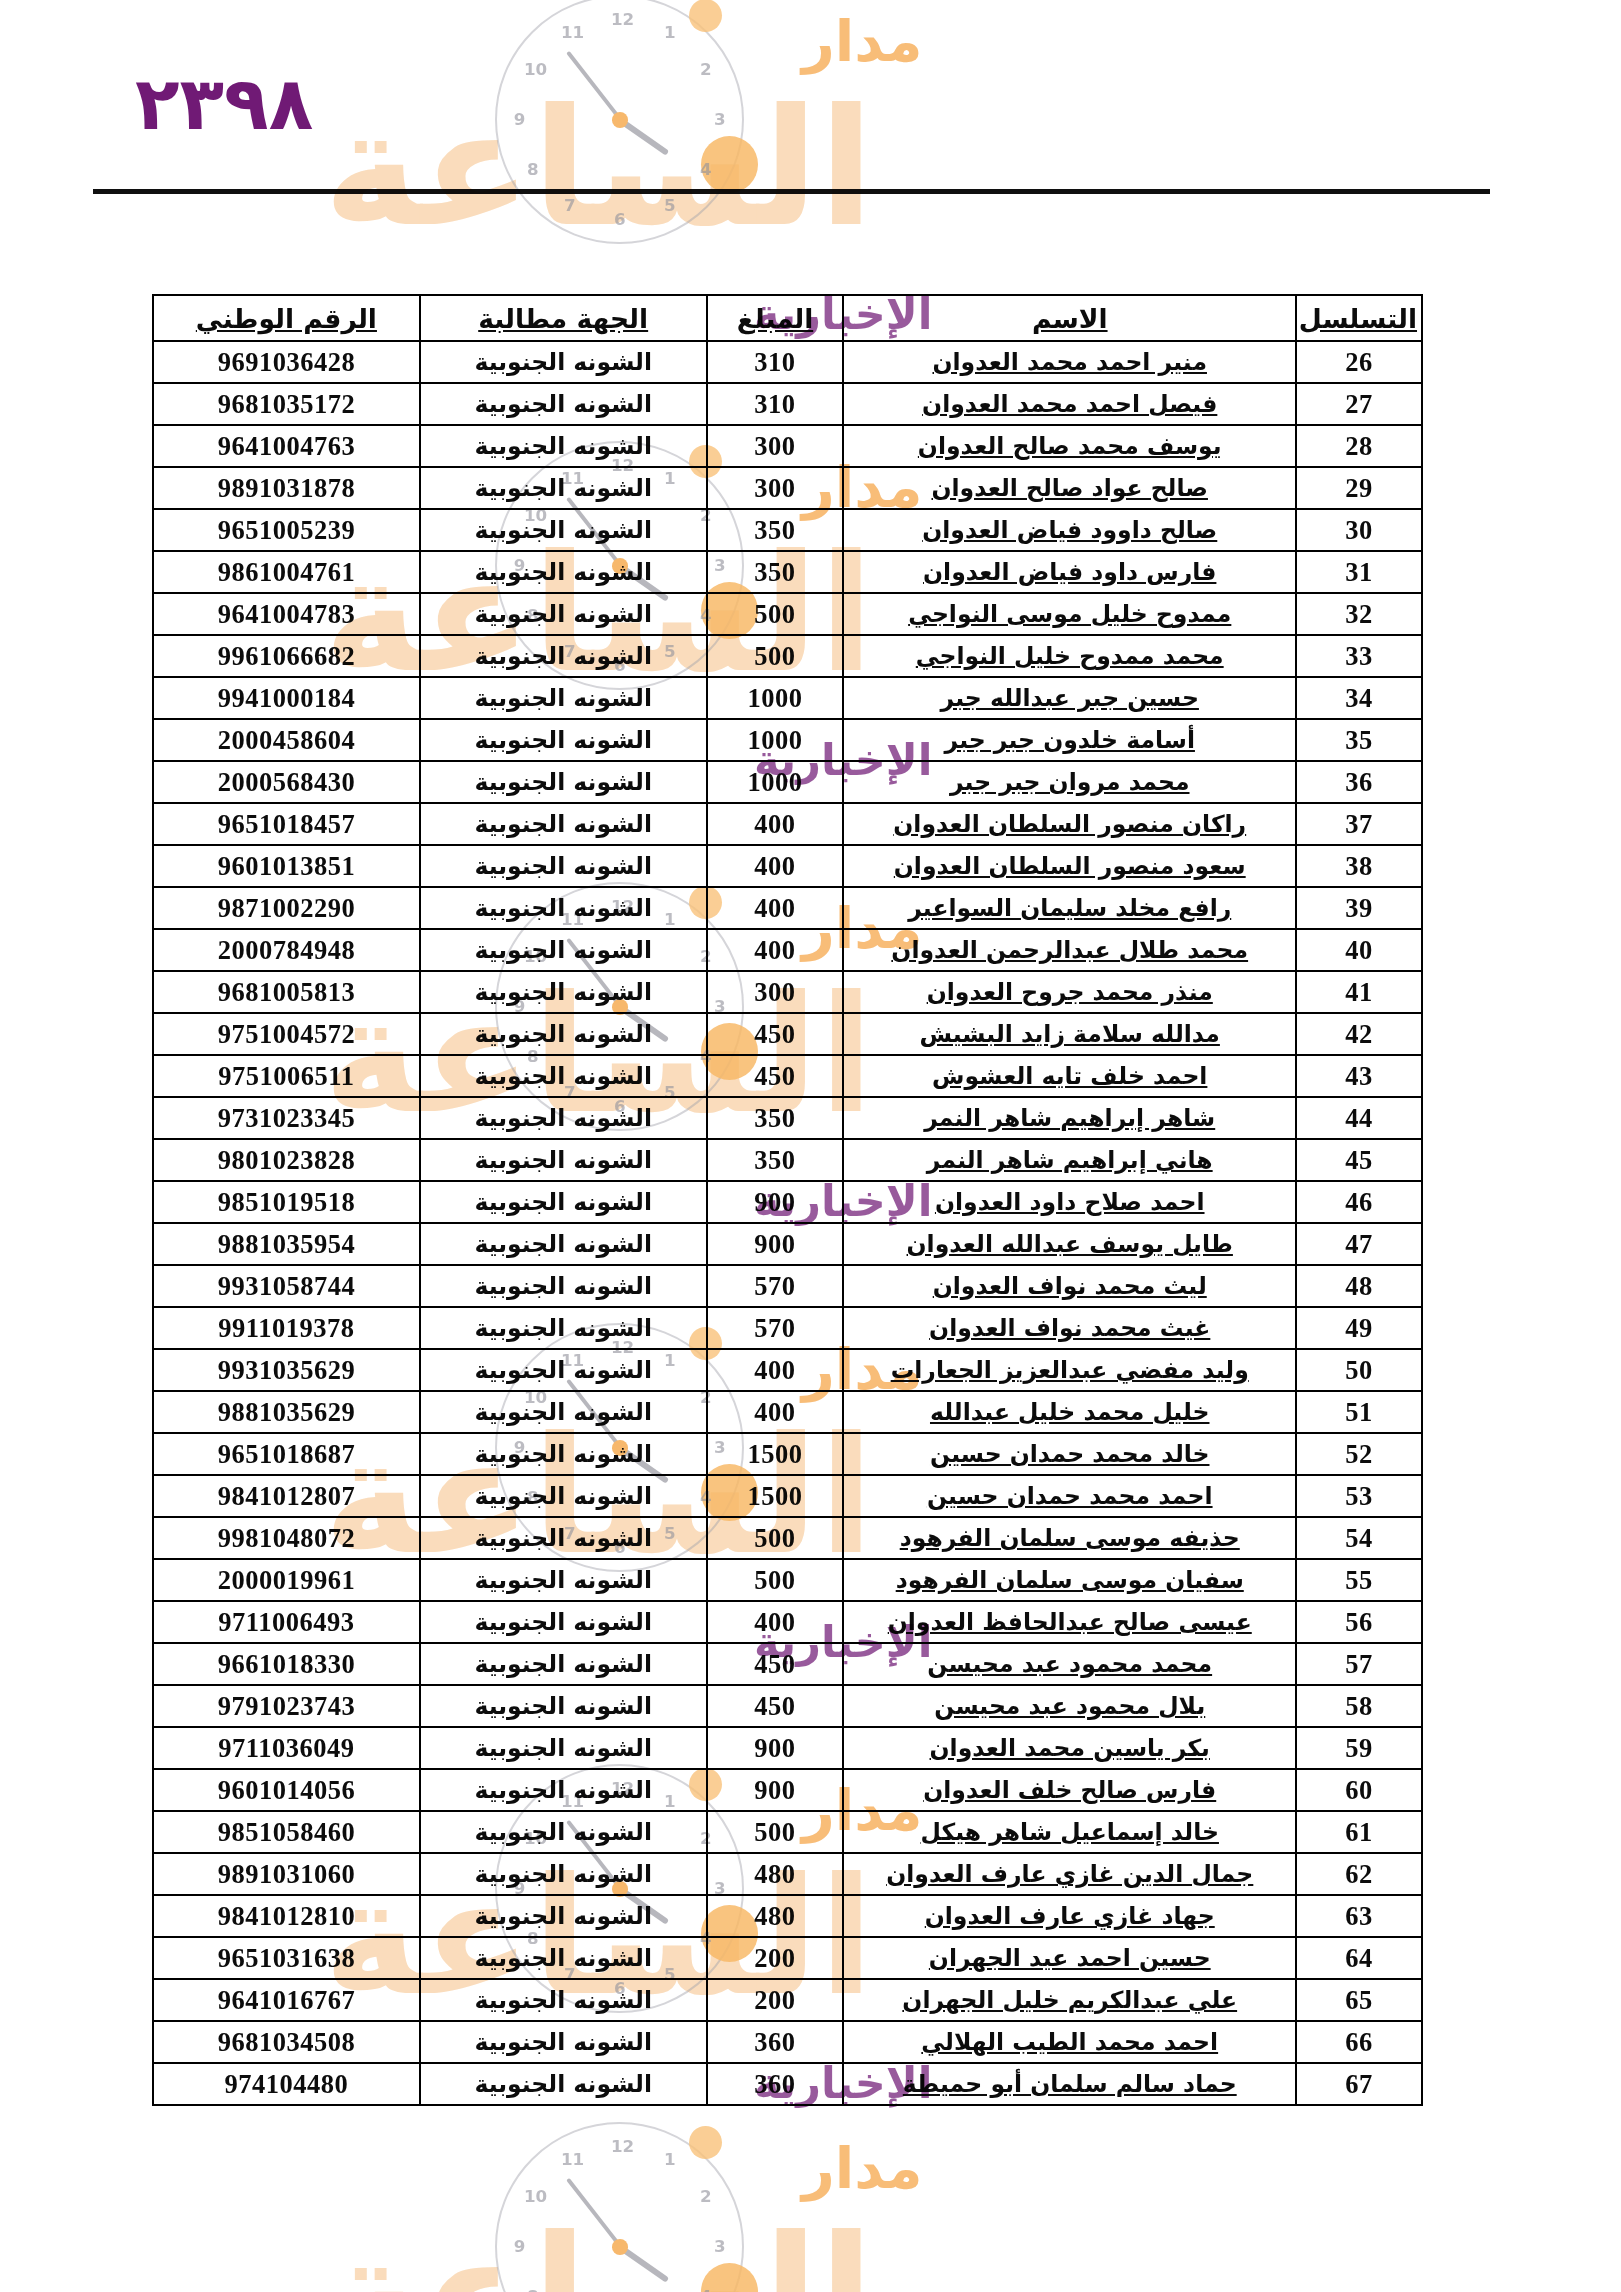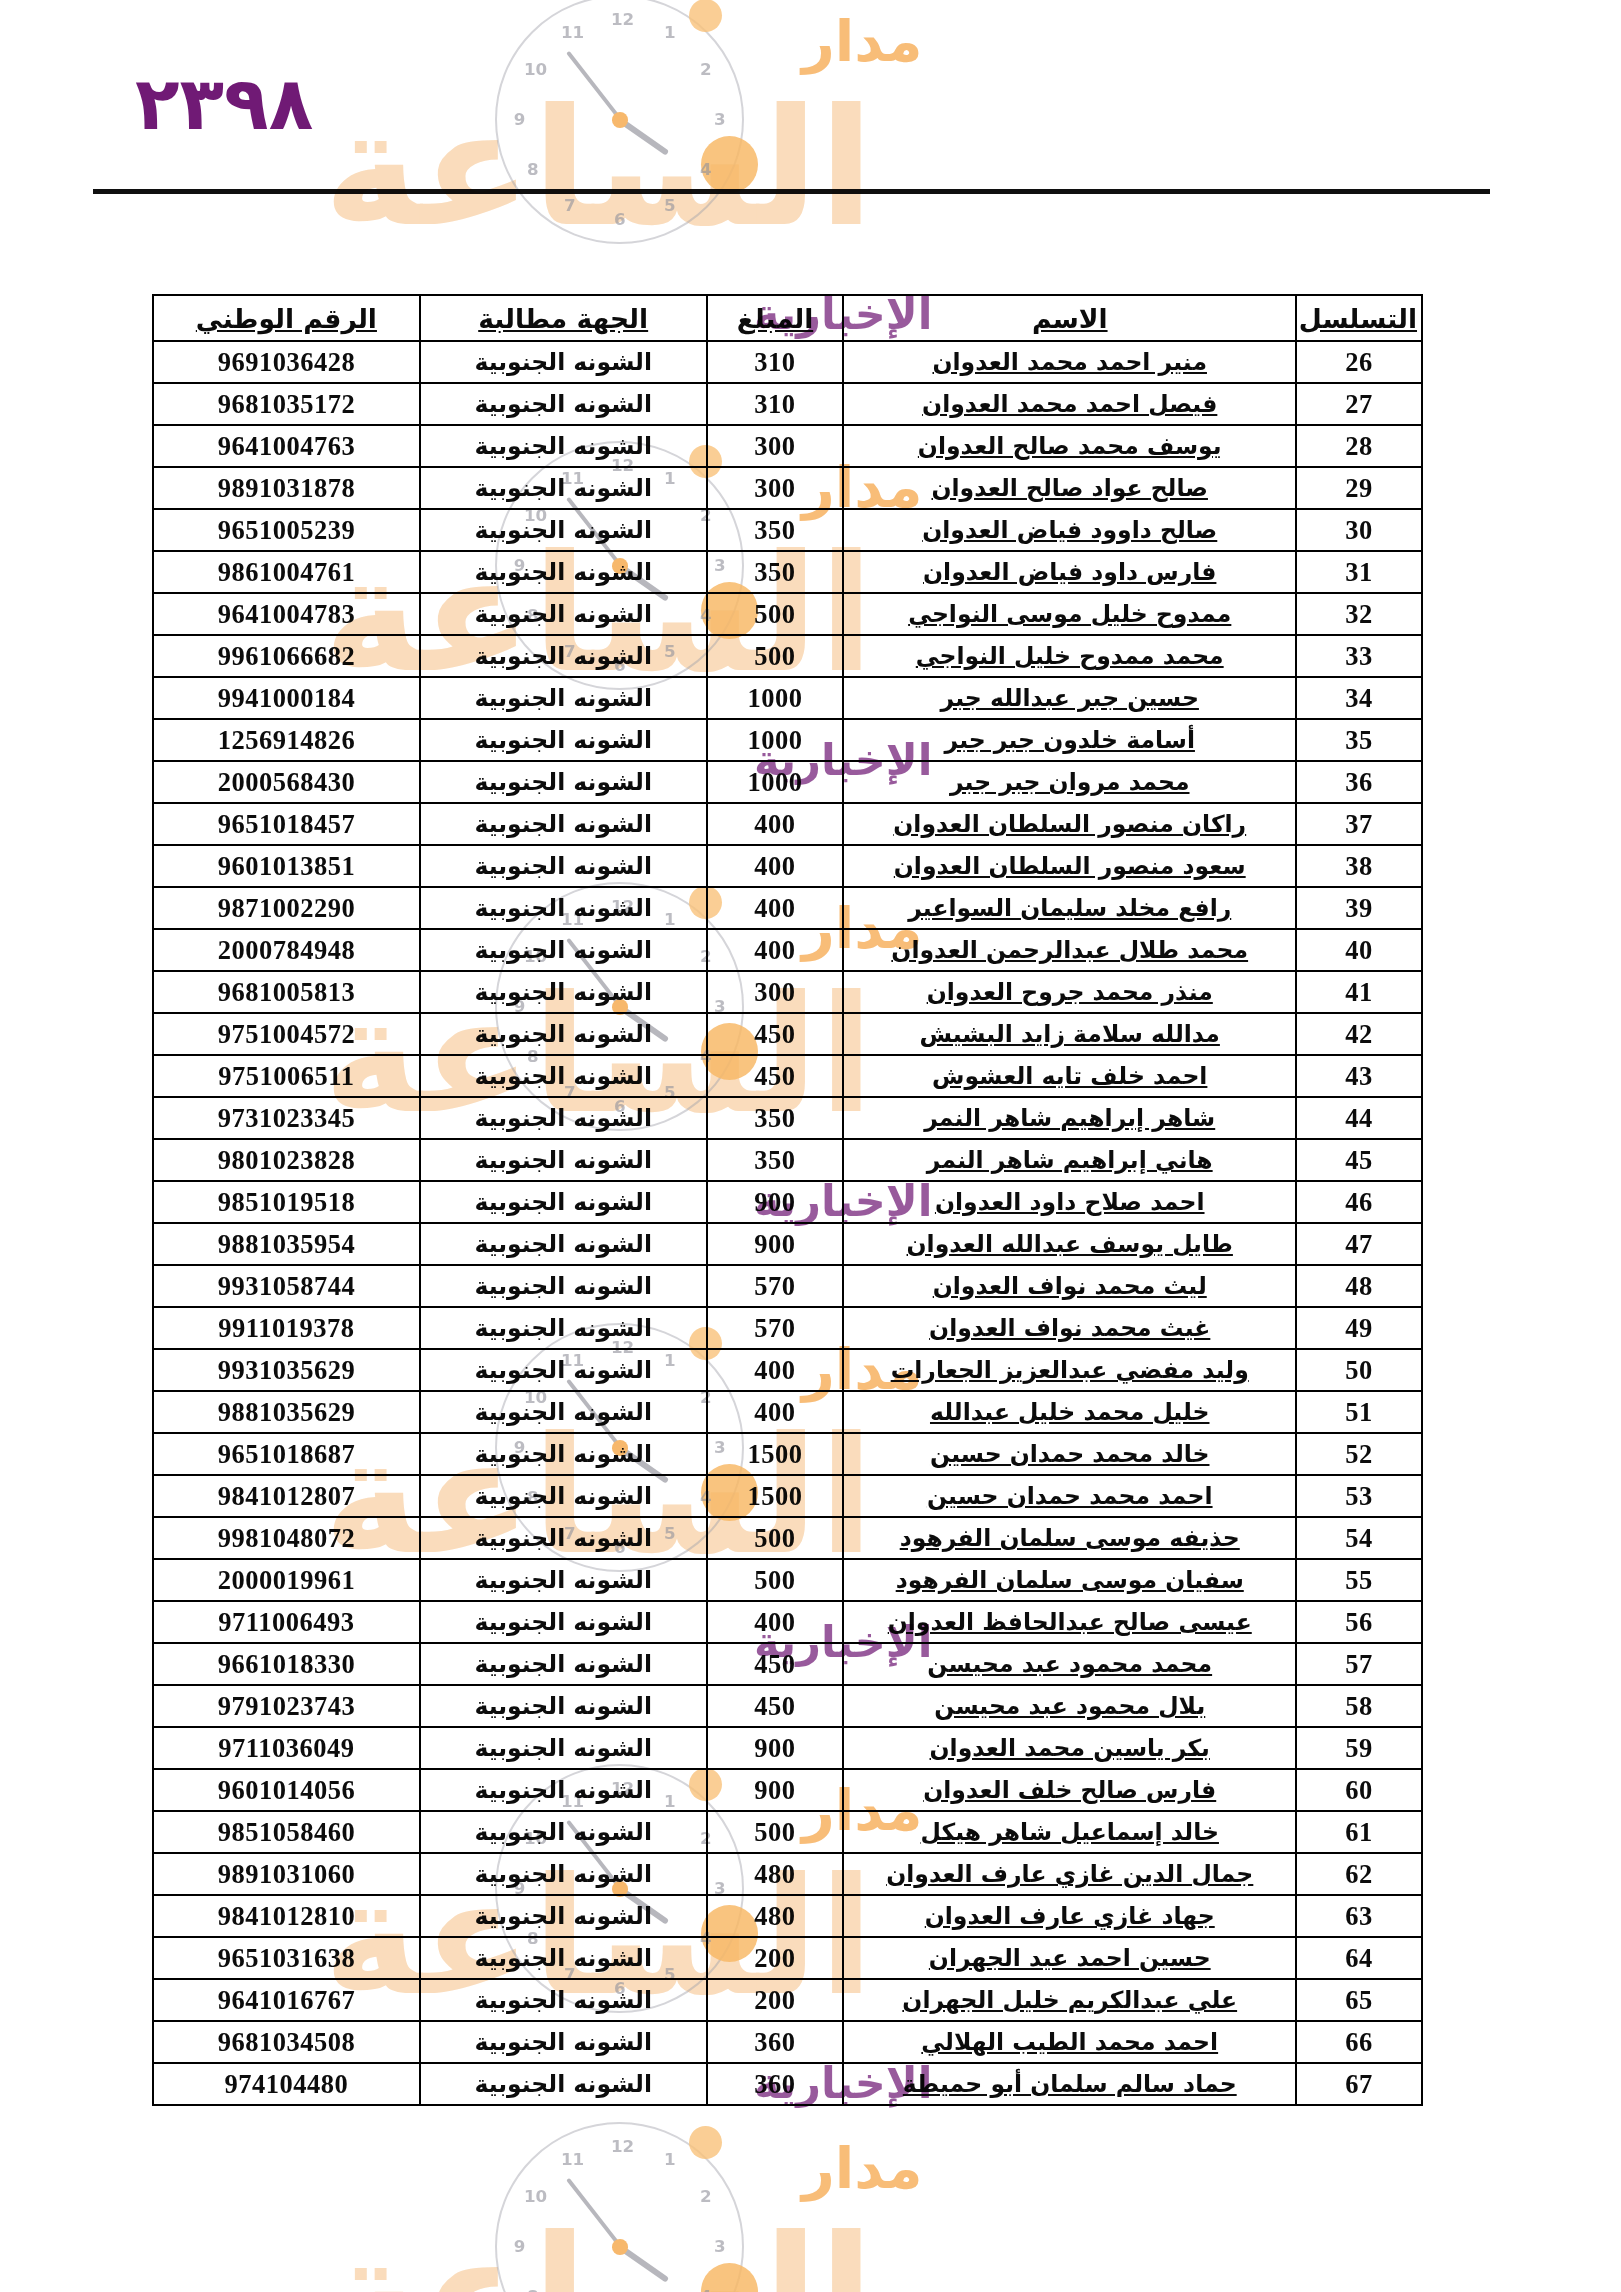--- a/index.html
+++ b/index.html
@@ -317,21 +317,21 @@
     <td class="col-name">حسين جبر عبدالله جبر</td>
     <td class="col-amount">1000</td>
     <td class="col-entity">الشونه الجنوبية</td>
     <td class="col-national">9941000184</td>
   </tr>
         <tr>
     <td class="col-serial">35</td>
     <td class="col-name">أسامة خلدون جبر جبر</td>
     <td class="col-amount">1000</td>
     <td class="col-entity">الشونه الجنوبية</td>
-    <td class="col-national">1256914826</td>
+    <td class="col-national">2000458604</td>
   </tr>
         <tr>
     <td class="col-serial">36</td>
     <td class="col-name">محمد مروان جبر جبر</td>
     <td class="col-amount">1000</td>
     <td class="col-entity">الشونه الجنوبية</td>
     <td class="col-national">2000568430</td>
   </tr>
         <tr>
     <td class="col-serial">37</td>

